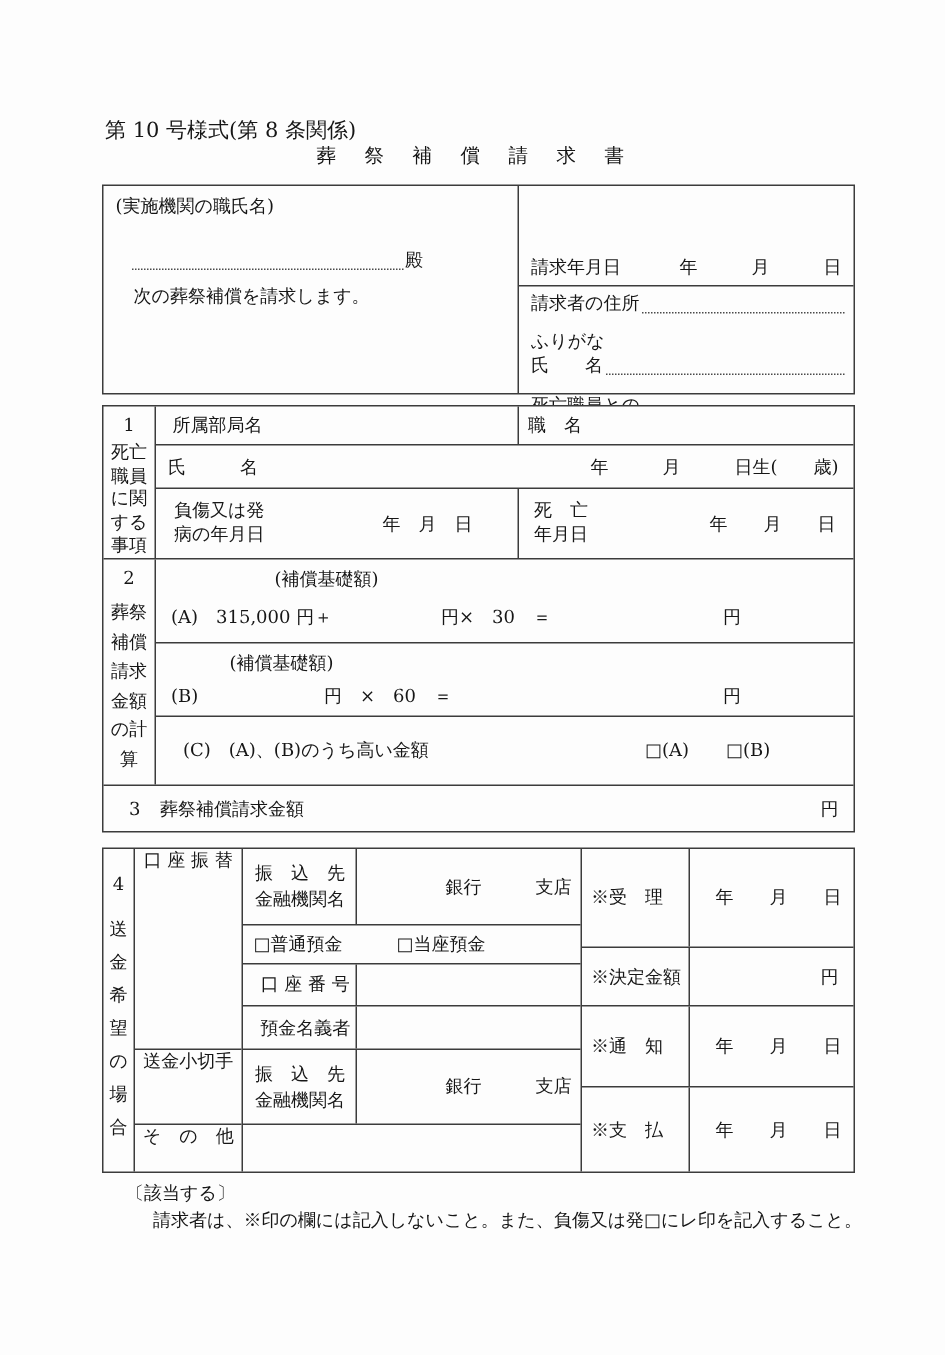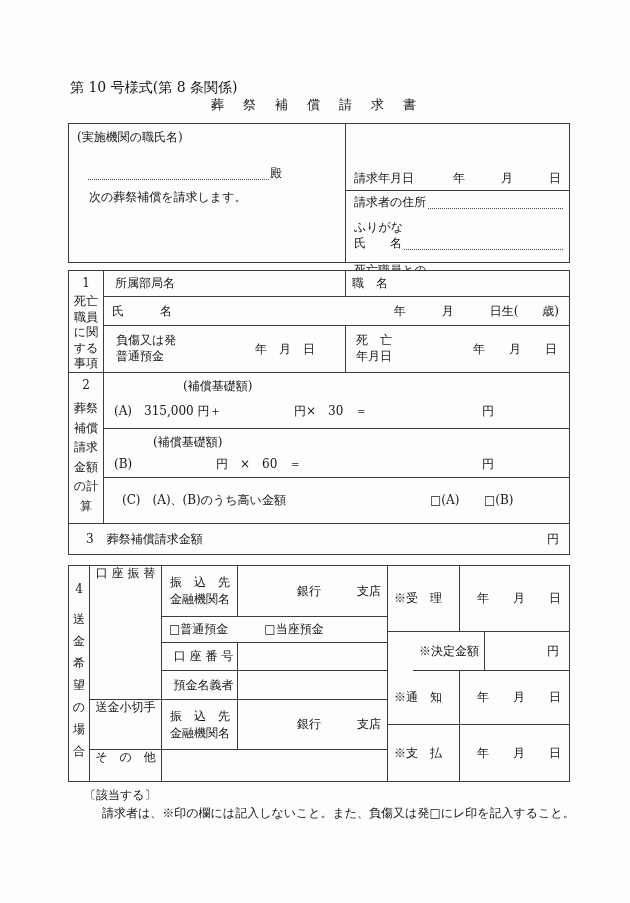--- a/index.html
+++ b/index.html
@@ -75,21 +75,21 @@
   .w2 { height: 26px; display: flex; align-items: center; padding-left: 7px; }
   .w3 { height: 28px; display: flex; }
   .w4 { height: 29px; display: flex; }
   .w5 { height: 50px; display: flex; }
   .w6 { flex: 1; }
   .wl { width: 76px; padding-left: 8px; display: flex; flex-direction: column; justify-content: center; line-height: 17px; }
   .wv { flex: 1; display: flex; align-items: center; justify-content: flex-end; padding-right: 6px; }
   .chk2 { margin-left: 36px; }
   .r-right { flex: 1; display: flex; flex-direction: column; }
   .orow { display: flex; }
-  .o1 { height: 66px; } .o2 { height: 39px; margin-left: 25px; } .o3 { height: 54px; } .o4 { flex: 1; }
+  .o1 { height: 66px; } .o2 { height: 39px; } .o3 { height: 54px; } .o4 { flex: 1; }
   .ol { width: 72px; padding-left: 6px; display: flex; align-items: center; }
   .ov { flex: 1; display: flex; align-items: center; justify-content: flex-end; padding-right: 8px; }
   .ov.money { padding-right: 10px; }
 
   .note-h { left: 84px; top: 788px; }
   .note-b { left: 102px; top: 806px; }
 </style>
 </head>
 <body>
 
@@ -151,21 +151,21 @@
             <span>職　名</span>
           </div>
         </div>
         <div class="r1b bb">
           <span>氏　　　名</span>
           <span>年　　　月　　　日生(　　歳)</span>
         </div>
         <div class="r1c">
           <div class="c242 br rel" style="padding-left:0">
             <div class="abs pre lbl2" style="left:12px; top:6px">負傷又は発
-普通預金</div>
+病の年月日</div>
             <span class="abs" style="right:30px; top:16px">年　月　日</span>
           </div>
           <div class="cfx rel" style="padding-left:0">
             <div class="abs pre lbl2" style="left:10px; top:6px">死　亡
 年月日</div>
             <span class="abs" style="right:12px; top:16px">年　　月　　日</span>
           </div>
         </div>
       </div>
     </div>

